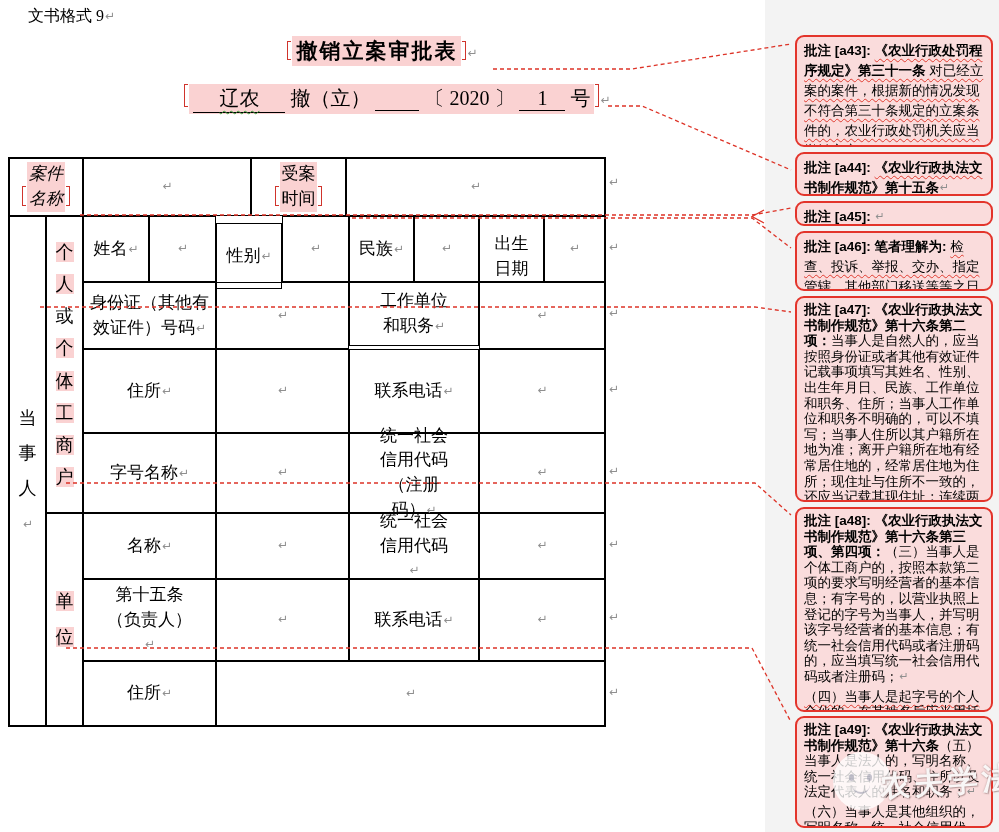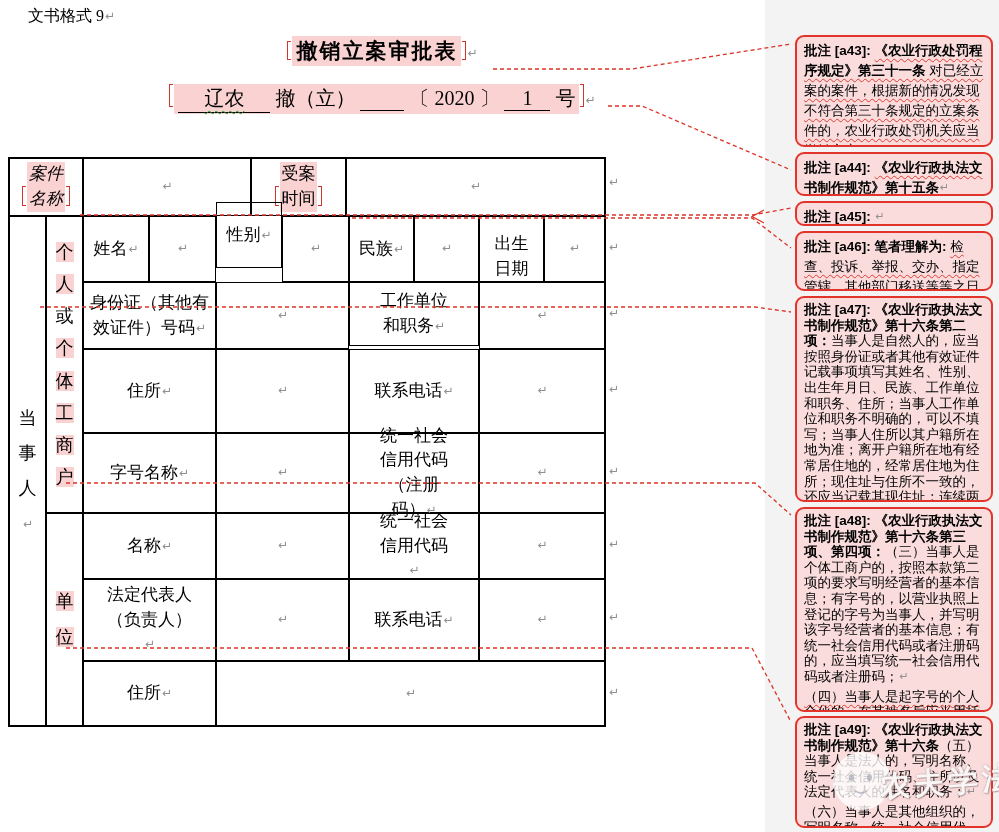--- a/index.html
+++ b/index.html
@@ -3,21 +3,21 @@
 <meta charset="utf-8">
 <style>
   html,body{margin:0;padding:0;background:#fff;}
   #app{position:relative;width:999px;height:832px;background:#ffffff;overflow:hidden;
        font-family:"Liberation Serif","DejaVu Serif",serif;color:#000;padding-left:41px;}
   
   .abs{position:absolute;}
   .format-label{left:28px;top:6px;font-size:16px;}
   .doc-title-wrap{left:0;top:36px;width:765px;text-align:center;}
   .doc-title{display:inline-block;background:var(--hl);font-size:21px;font-weight:bold;letter-spacing:2px;padding:1px 4px;}
-  .doc-no-wrap{left:0;top:84px;width:765px;text-align:center;font-size:20px;}
+  .doc-no-wrap{left:15px;top:84px;width:765px;text-align:center;font-size:20px;}
   .doc-no{display:inline-block;background:var(--hl);padding:1px 4px;}
   .useg{display:inline-block;border-bottom:1.5px solid #000;text-align:center;}
   .u1{min-width:92px;} .u2{min-width:44px;} .u3{min-width:46px;}
   .gw{text-decoration:underline wavy #3a9a3a 1px;text-underline-offset:5px;}
   .pm{color:#8f8f8f;font-size:12px;font-family:"DejaVu Sans",sans-serif;margin-left:1px;vertical-align:1px;}
   .anch{display:inline-block;width:3px;height:1.05em;vertical-align:-2px;}
   .anch-l{border-left:1.5px solid #d0342c;border-top:1.5px solid #d0342c;border-bottom:1.5px solid #d0342c;margin-right:1px;}
   .anch-r{border-right:1.5px solid #d0342c;border-top:1.5px solid #d0342c;border-bottom:1.5px solid #d0342c;margin-left:1px;}
   .hl{background:var(--hl);}
   
@@ -99,21 +99,21 @@
     <div class="cell" style="left:74px;top:58px;width:66px;height:66px;">
         <span><span>姓名</span><span class="pm">↵</span></span>
       </div>
 
     <div class="cell" style="left:37px;top:355px;width:37px;height:213px;">
       <span class="vtxt vtxt2"><span class="hl">单位</span></span>
     </div>
     <div class="cell" style="left:140px;top:58px;width:67px;height:66px;">
         <span class="pm">↵</span>
       </div>
-    <div class="cell" style="left:207px;top:44px;width:66px;height:66px;">
+    <div class="cell" style="left:207px;top:65px;width:66px;height:66px;">
         <span><span>性别</span><span class="pm">↵</span></span>
       </div>
     <div class="cell" style="left:273px;top:58px;width:67px;height:66px;">
         <span class="pm">↵</span>
       </div>
     <div class="cell" style="left:340px;top:58px;width:65px;height:66px;">
         <span><span>民族</span><span class="pm">↵</span></span>
       </div>
     <div class="cell" style="left:405px;top:58px;width:65px;height:66px;">
         <span class="pm">↵</span>
@@ -171,21 +171,21 @@
         <span class="pm">↵</span>
       </div>
     <div class="cell" style="left:340px;top:355px;width:130px;height:66px;">
         <span class="cw" style="width:4.2em;"><span>统一社会信用代码</span><span class="pm">↵</span></span>
       </div>
     <div class="cell" style="left:470px;top:355px;width:126px;height:66px;">
         <span class="pm">↵</span>
       </div>
 
     <div class="cell" style="left:74px;top:421px;width:133px;height:82px;">
-        <span class="cw" style="width:5.5em;"><span>法定代表人（负责人）</span><span class="pm">↵</span></span>
+        <span class="cw" style="width:5.5em;"><span>第十五条（负责人）</span><span class="pm">↵</span></span>
       </div>
     <div class="cell" style="left:207px;top:421px;width:133px;height:82px;">
         <span class="pm">↵</span>
       </div>
     <div class="cell" style="left:340px;top:421px;width:130px;height:82px;">
         <span><span>联系电话</span><span class="pm">↵</span></span>
       </div>
     <div class="cell" style="left:470px;top:421px;width:126px;height:82px;">
         <span class="pm">↵</span>
       </div>

